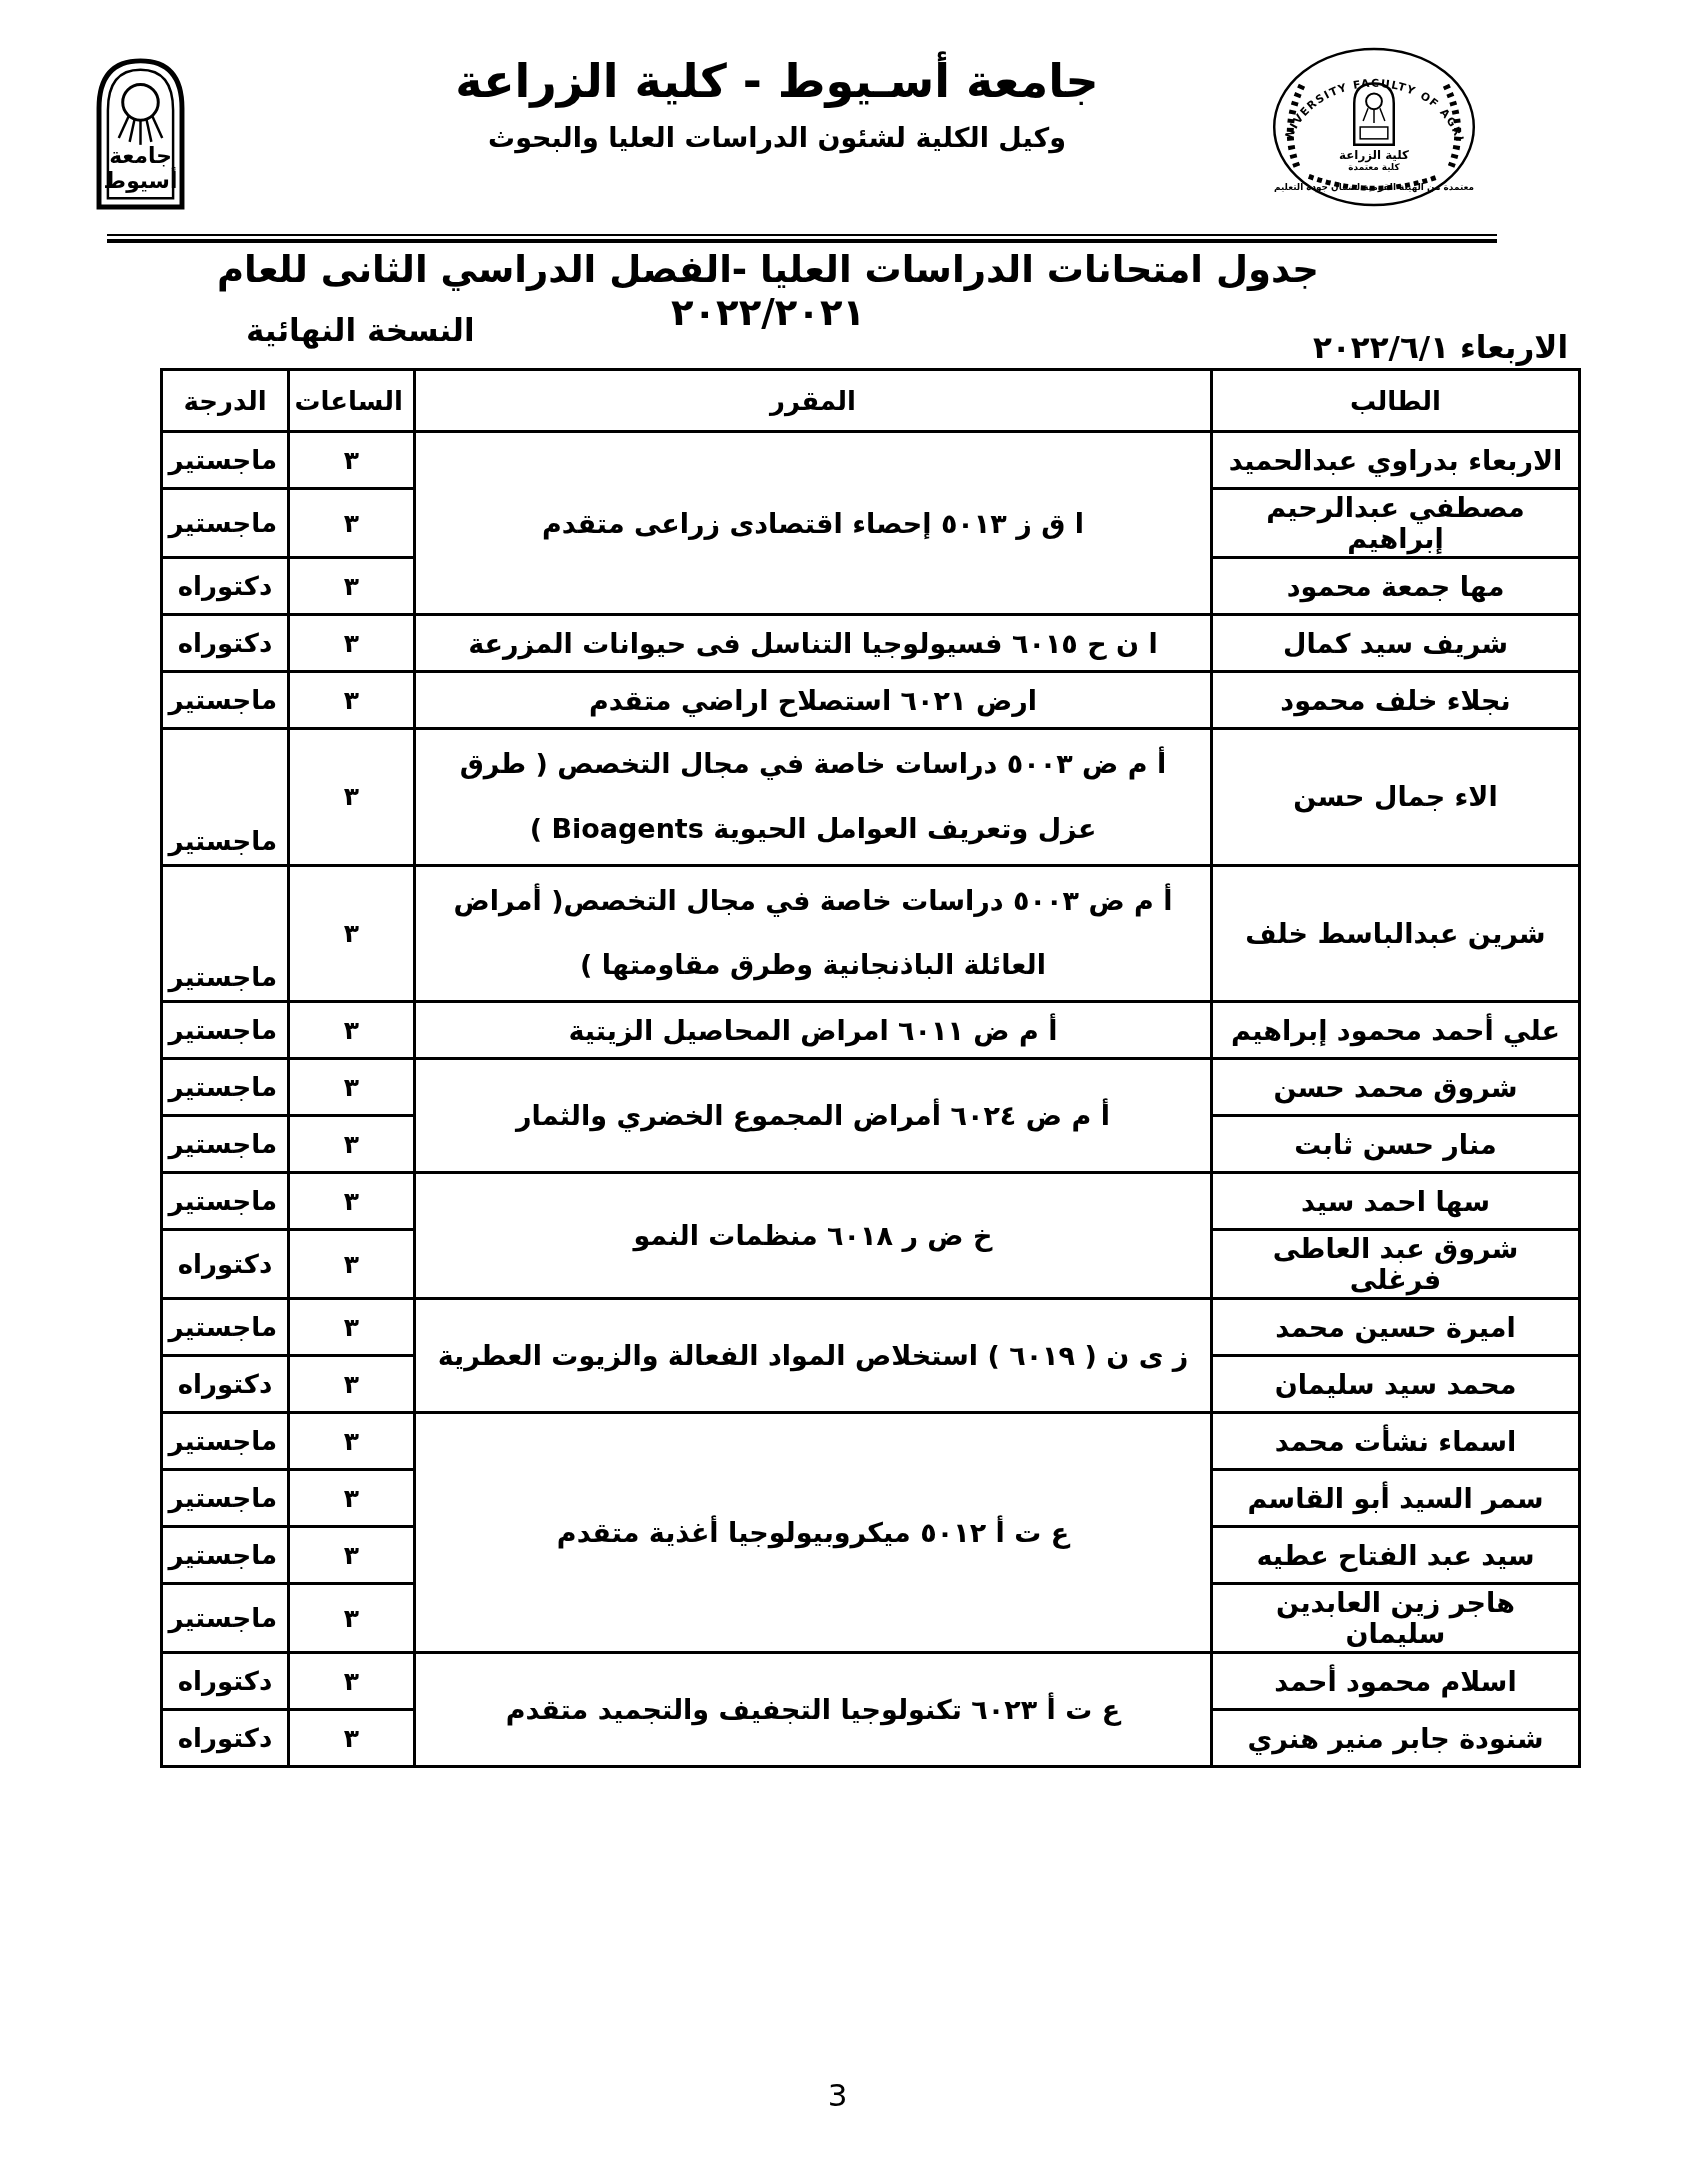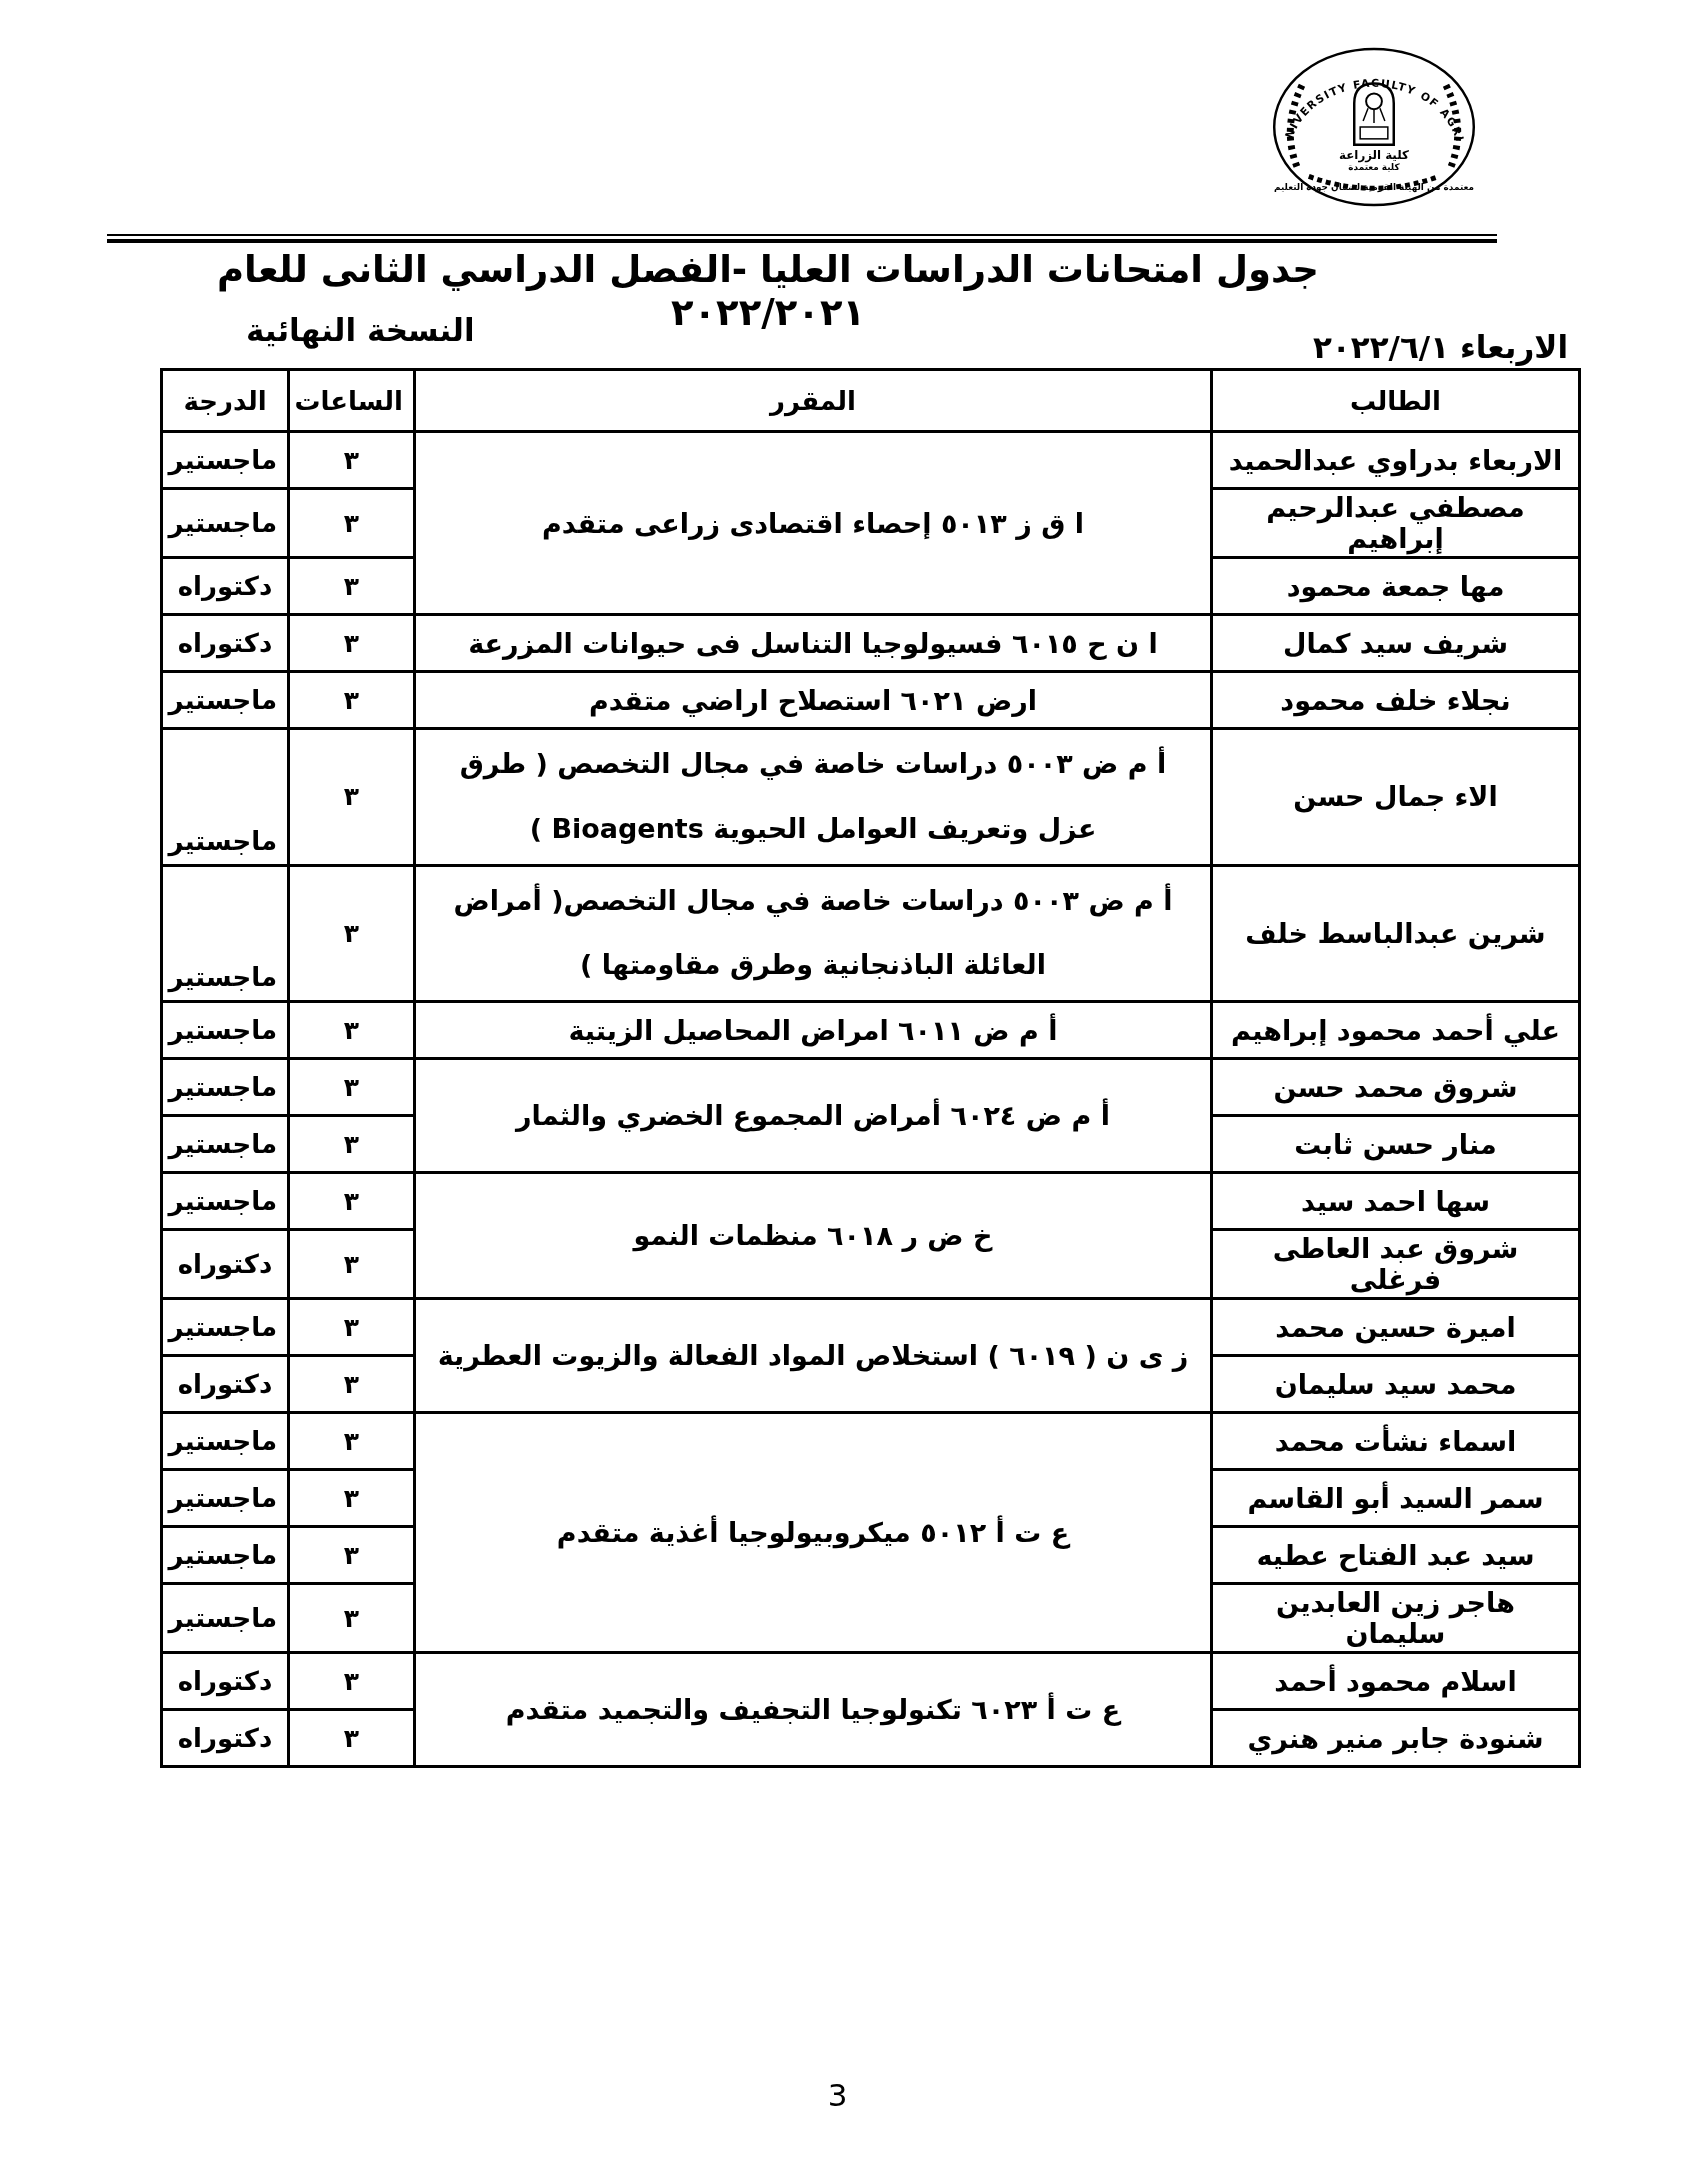--- a/index.html
+++ b/index.html
@@ -55,21 +55,43 @@
   .page-number{
     position:absolute;top:2077px;left:0;width:1675px;text-align:center;
     font-size:31px;font-weight:normal;direction:ltr;
   }
 </style>
 </head>
 <body>
 
 <div class="page">
 
-
+  <div class="stamp">
+    <svg width="99" height="163" viewBox="0 0 100 165">
+      <path d="M8 158 V58 Q8 10 50 10 Q92 10 92 58 V158 Z" fill="none" stroke="#000" stroke-width="5"></path>
+      <path d="M17 149 V60 Q17 19 50 19 Q83 19 83 60 V149 Z" fill="none" stroke="#000" stroke-width="2.5"></path>
+      <circle cx="50" cy="52" r="18" fill="none" stroke="#000" stroke-width="3"></circle>
+      <g stroke="#000" stroke-width="2.5">
+        <line x1="38" y1="66" x2="28" y2="88"></line>
+        <line x1="44" y1="69" x2="39" y2="92"></line>
+        <line x1="50" y1="70" x2="50" y2="95"></line>
+        <line x1="56" y1="69" x2="61" y2="92"></line>
+        <line x1="62" y1="66" x2="72" y2="88"></line>
+      </g>
+      <g font-weight="bold" font-size="22" text-anchor="middle" fill="#000" font-family="DejaVu Sans, sans-serif">
+        <text x="50" y="113">جامعة</text>
+        <text x="50" y="139">أسيوط</text>
+      </g>
+    </svg>
+  </div>
+
+  <div class="head-center">
+    <div class="uni-title">جامعة أسـيوط - كلية الزراعة</div>
+    <div class="uni-sub">وكيل الكلية لشئون الدراسات العليا والبحوث</div>
+  </div>
 
   <div class="seal">
     <svg width="210" height="166" viewBox="0 0 212 168">
       <ellipse cx="106" cy="84" rx="101" ry="79" fill="none" stroke="#000" stroke-width="2.5"></ellipse>
 
       <path d="M28 124 Q12 84 34 40" fill="none" stroke="#000" stroke-width="7" stroke-dasharray="4 5"></path>
       <path d="M184 124 Q200 84 178 40" fill="none" stroke="#000" stroke-width="7" stroke-dasharray="4 5"></path>
       <path d="M40 134 Q106 158 172 134" fill="none" stroke="#000" stroke-width="5" stroke-dasharray="5 4"></path>
 
       <defs>

